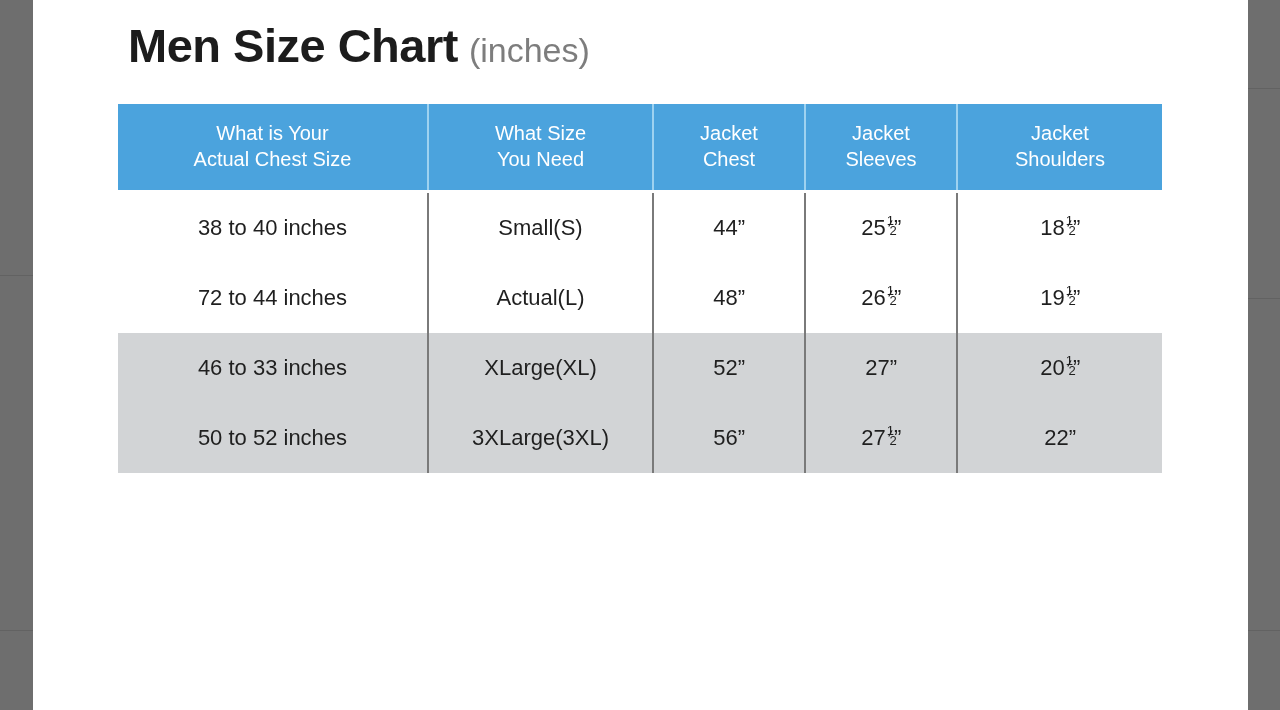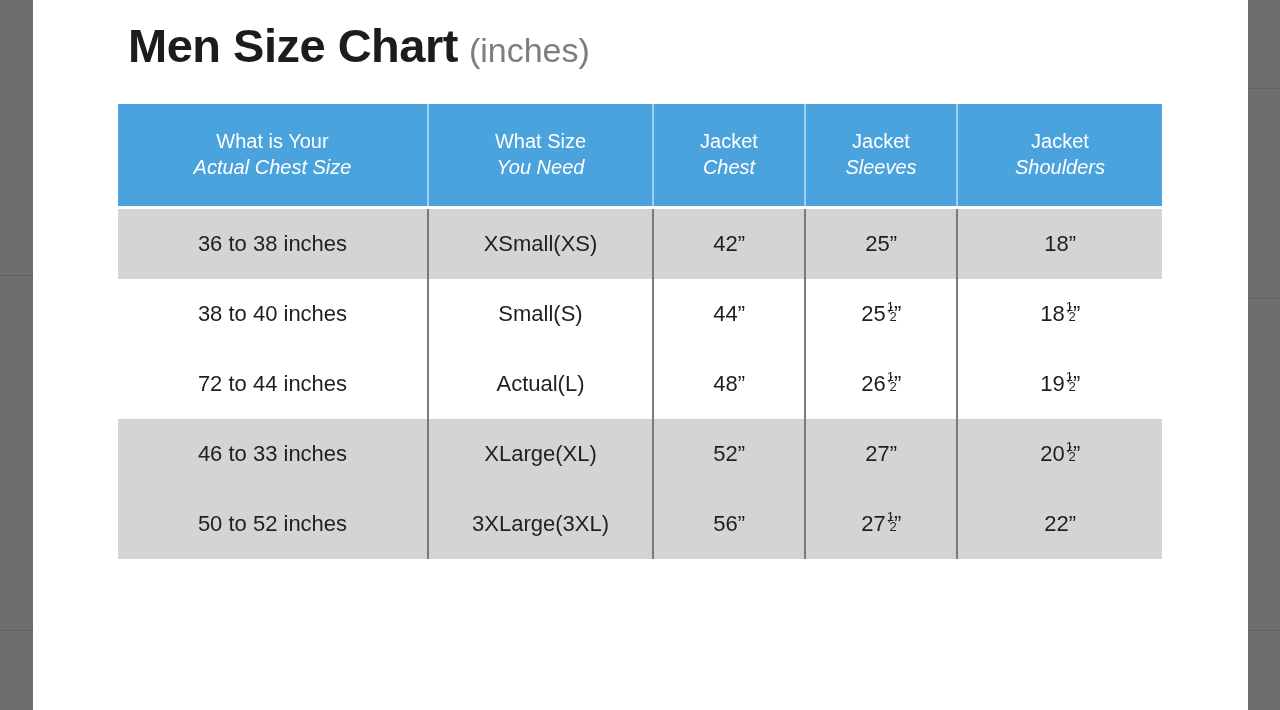--- a/index.html
+++ b/index.html
@@ -79,28 +79,28 @@
   .table col.c3 { width: 152px; }
   .table col.c4 { width: 152px; }
   .table col.c5 { width: 205px; }
 
   thead th {
     background: #4ba3dd;
     color: #ffffff;
     font-size: 20px;
     font-weight: normal;
     height: 70px;
-    padding: 16px;
+    padding: 8px;
     text-align: center;
     vertical-align: middle;
     line-height: 1.28;
     border-right: 2px solid #9ed2f0;
   }
   thead th:last-child { border-right: none; }
-  thead th .l2 { display: block; font-style: italic; }
+  thead th .l2 { display: block; }
 
   tbody td {
     height: 70px;
     padding: 0;
     text-align: center;
     vertical-align: middle;
     font-size: 22px;
     color: #1f1f1f;
     border-right: 2px solid #7a7a7a;
     background: #ffffff;
@@ -187,27 +187,20 @@
             <span>Jacket</span>
             <span class="l2">Sleeves</span>
           </th>
           <th>
             <span>Jacket</span>
             <span class="l2">Shoulders</span>
           </th>
         </tr>
       </thead>
       <tbody>
-          <tr class="alt">
-            <td>36 to 38 inches</td>
-            <td>XSmall(XS)</td>
-            <td>42<span class="unit">”</span></td>
-            <td>25<span class="unit">”</span></td>
-            <td>18<span class="unit">”</span></td>
-          </tr>
           <tr>
             <td>38 to 40 inches</td>
             <td>Small(S)</td>
             <td>44<span class="unit">”</span></td>
             <td>25<span class="frac"><span class="num">1</span><span class="bar"></span><span class="den">2</span></span><span class="unit">”</span></td>
             <td>18<span class="frac"><span class="num">1</span><span class="bar"></span><span class="den">2</span></span><span class="unit">”</span></td>
           </tr>
           <tr>
             <td>72 to 44 inches</td>
             <td>Actual(L)</td>

